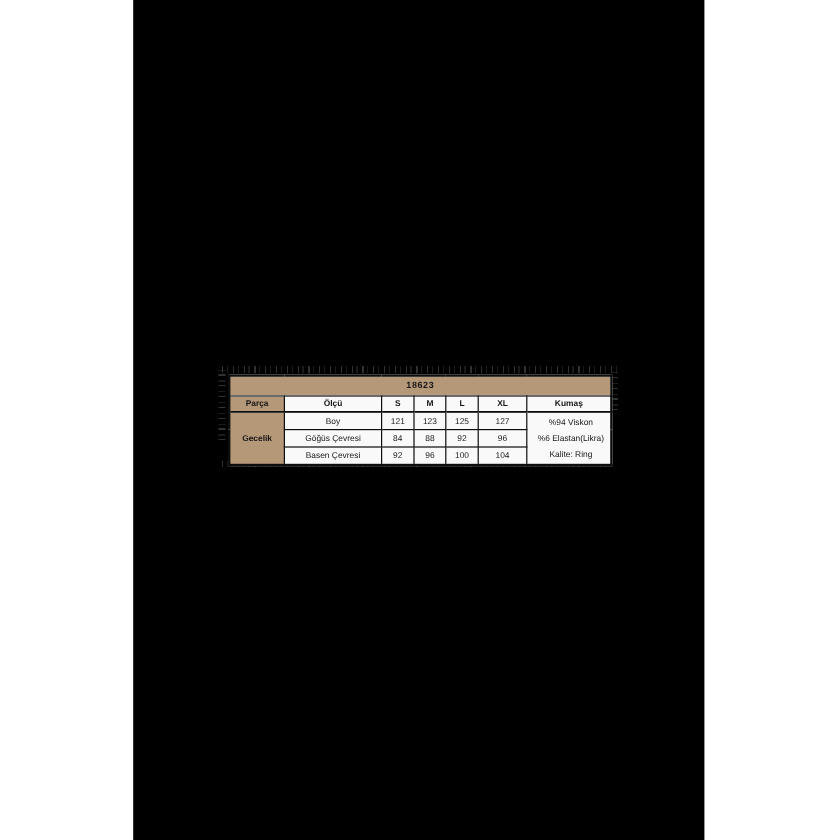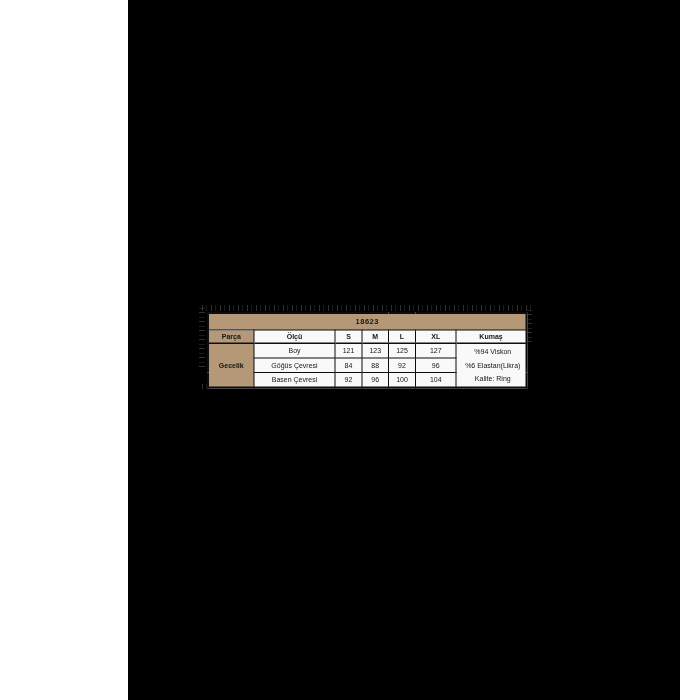--- a/index.html
+++ b/index.html
@@ -13,23 +13,23 @@
   }
   .page {
     position: relative;
     width: 700px;
     height: 700px;
     background: var(--page-bg, #ffffff);
     overflow: hidden;
   }
   .product-image {
     position: absolute;
-    left: 128px;
+    left: 111px;
     top: 0;
-    width: 552px;
+    width: 476px;
     height: 700px;
     background: var(--image-bg, #000000);
   }
   
   .chart-pos {
     position: absolute;
     left: 79px;
     top: 312px;
     width: 637px;
     transform: scale(0.5);

